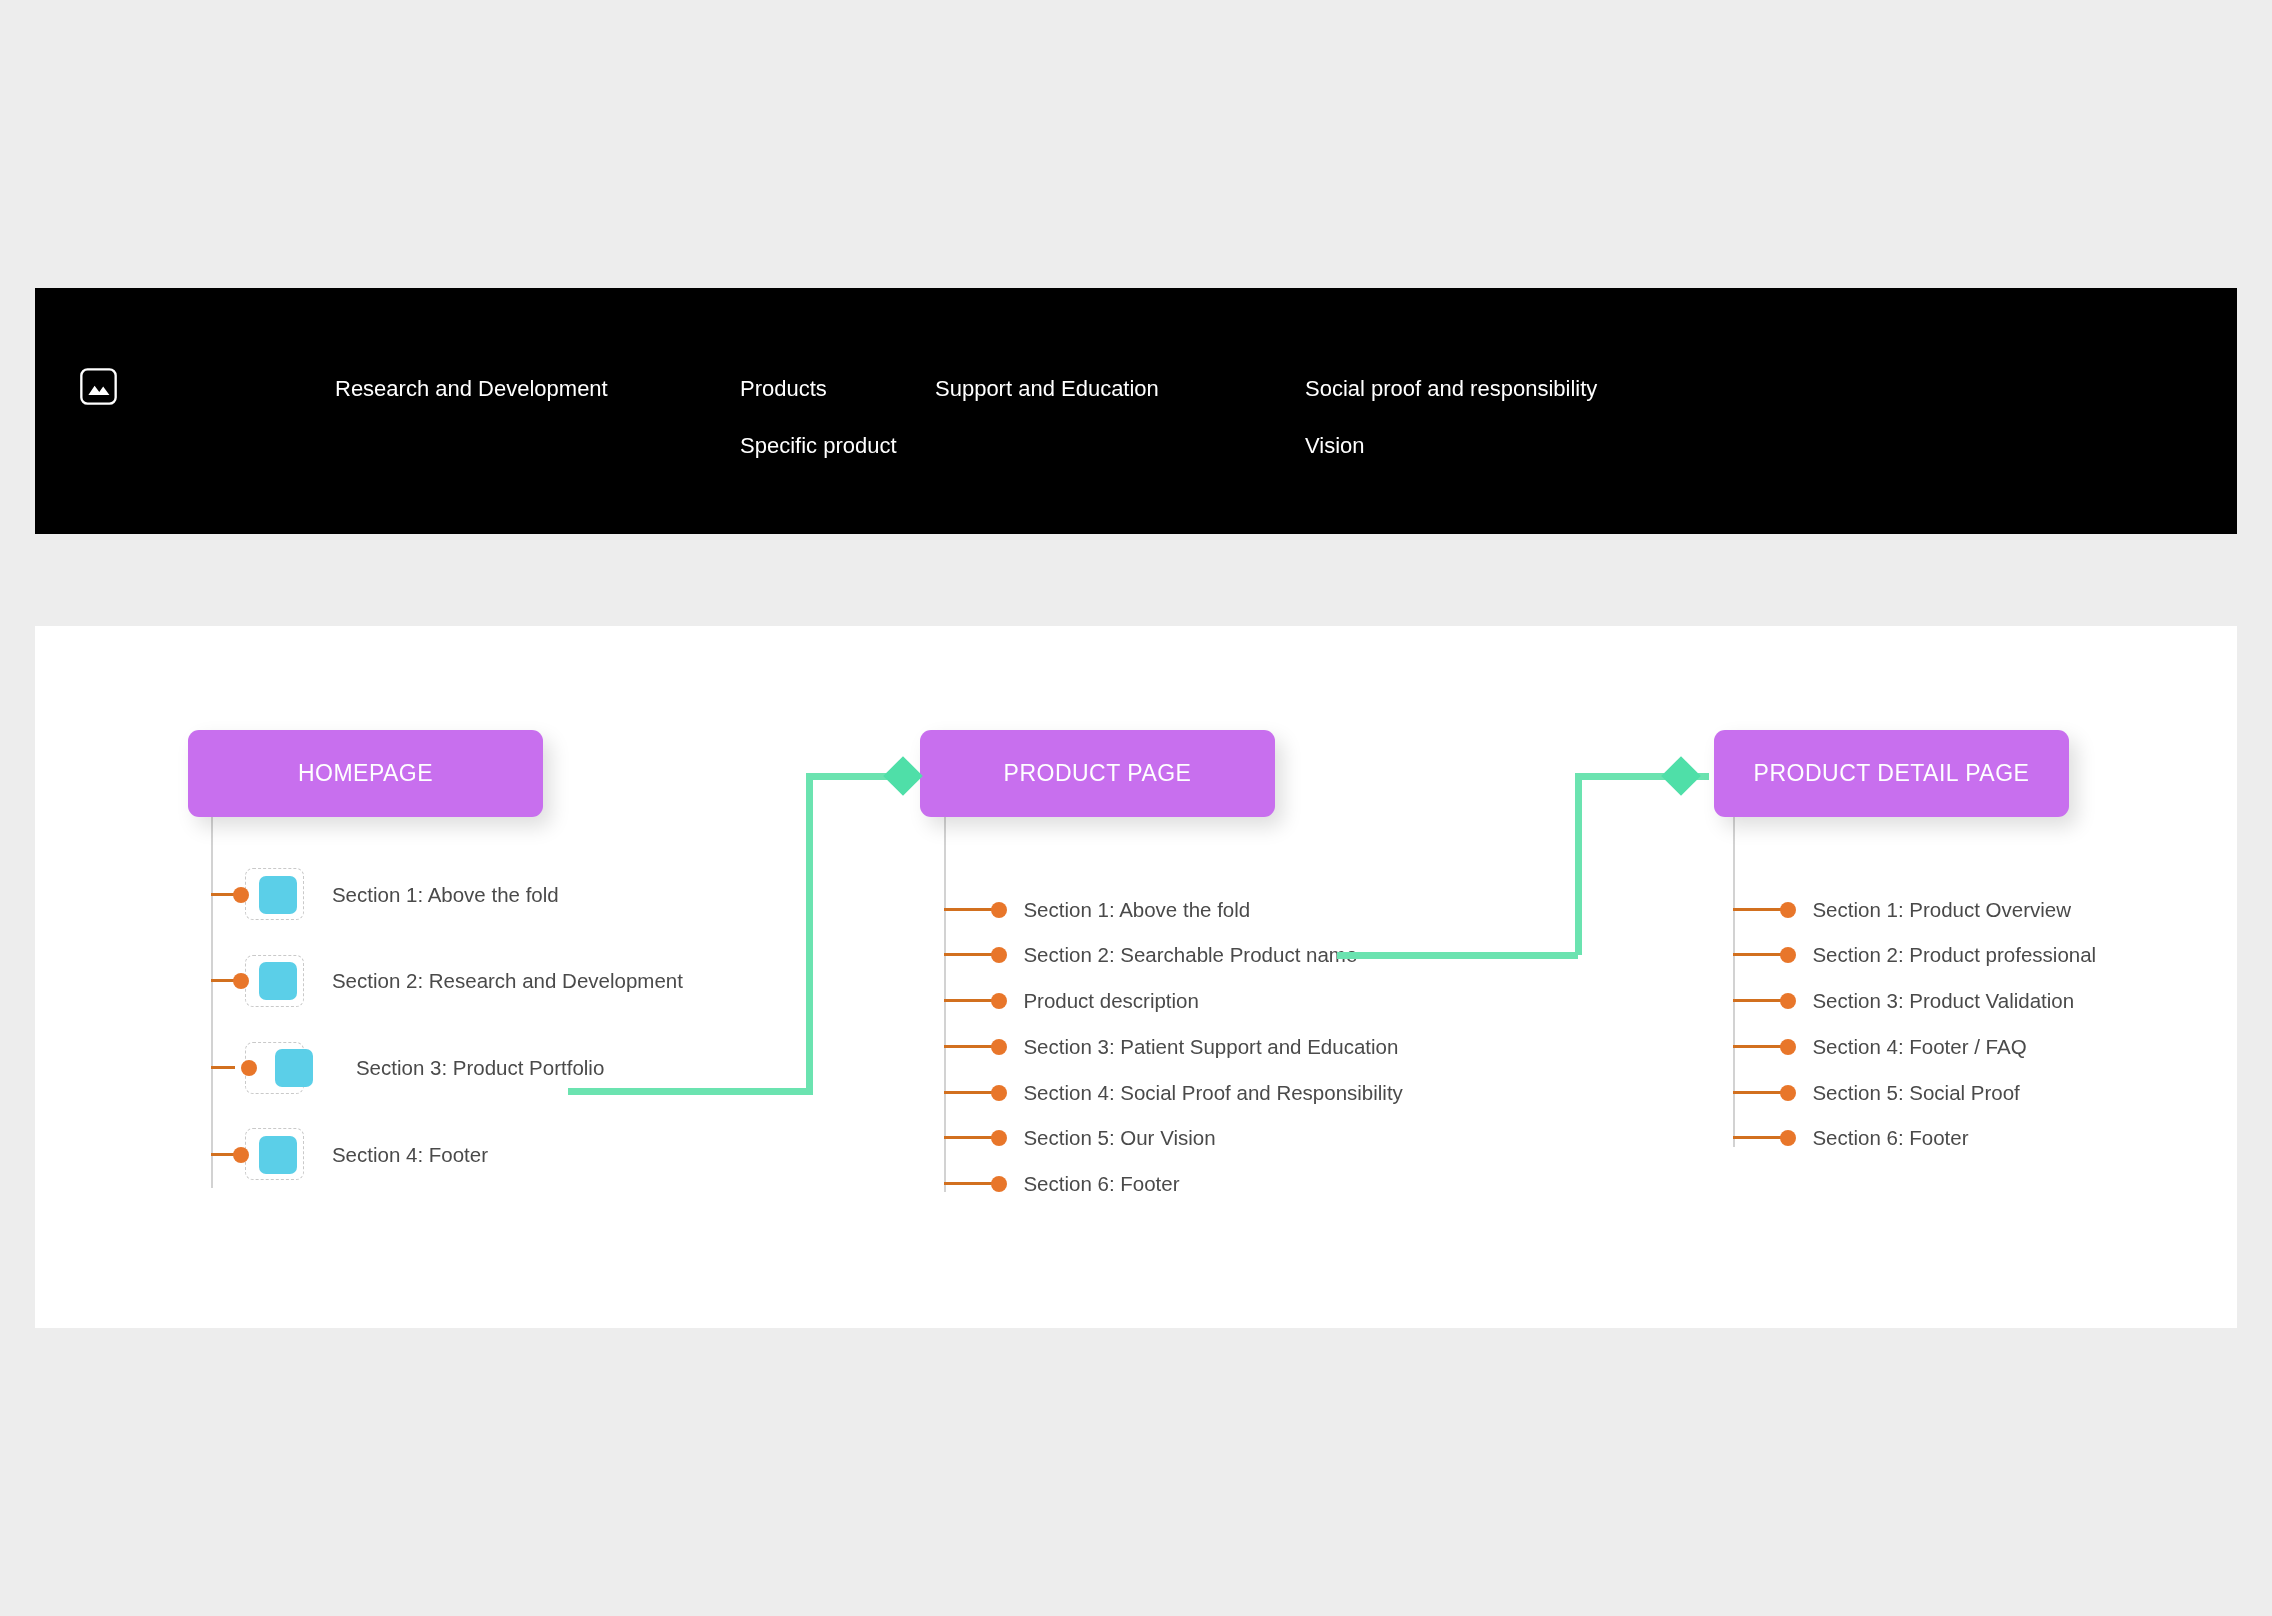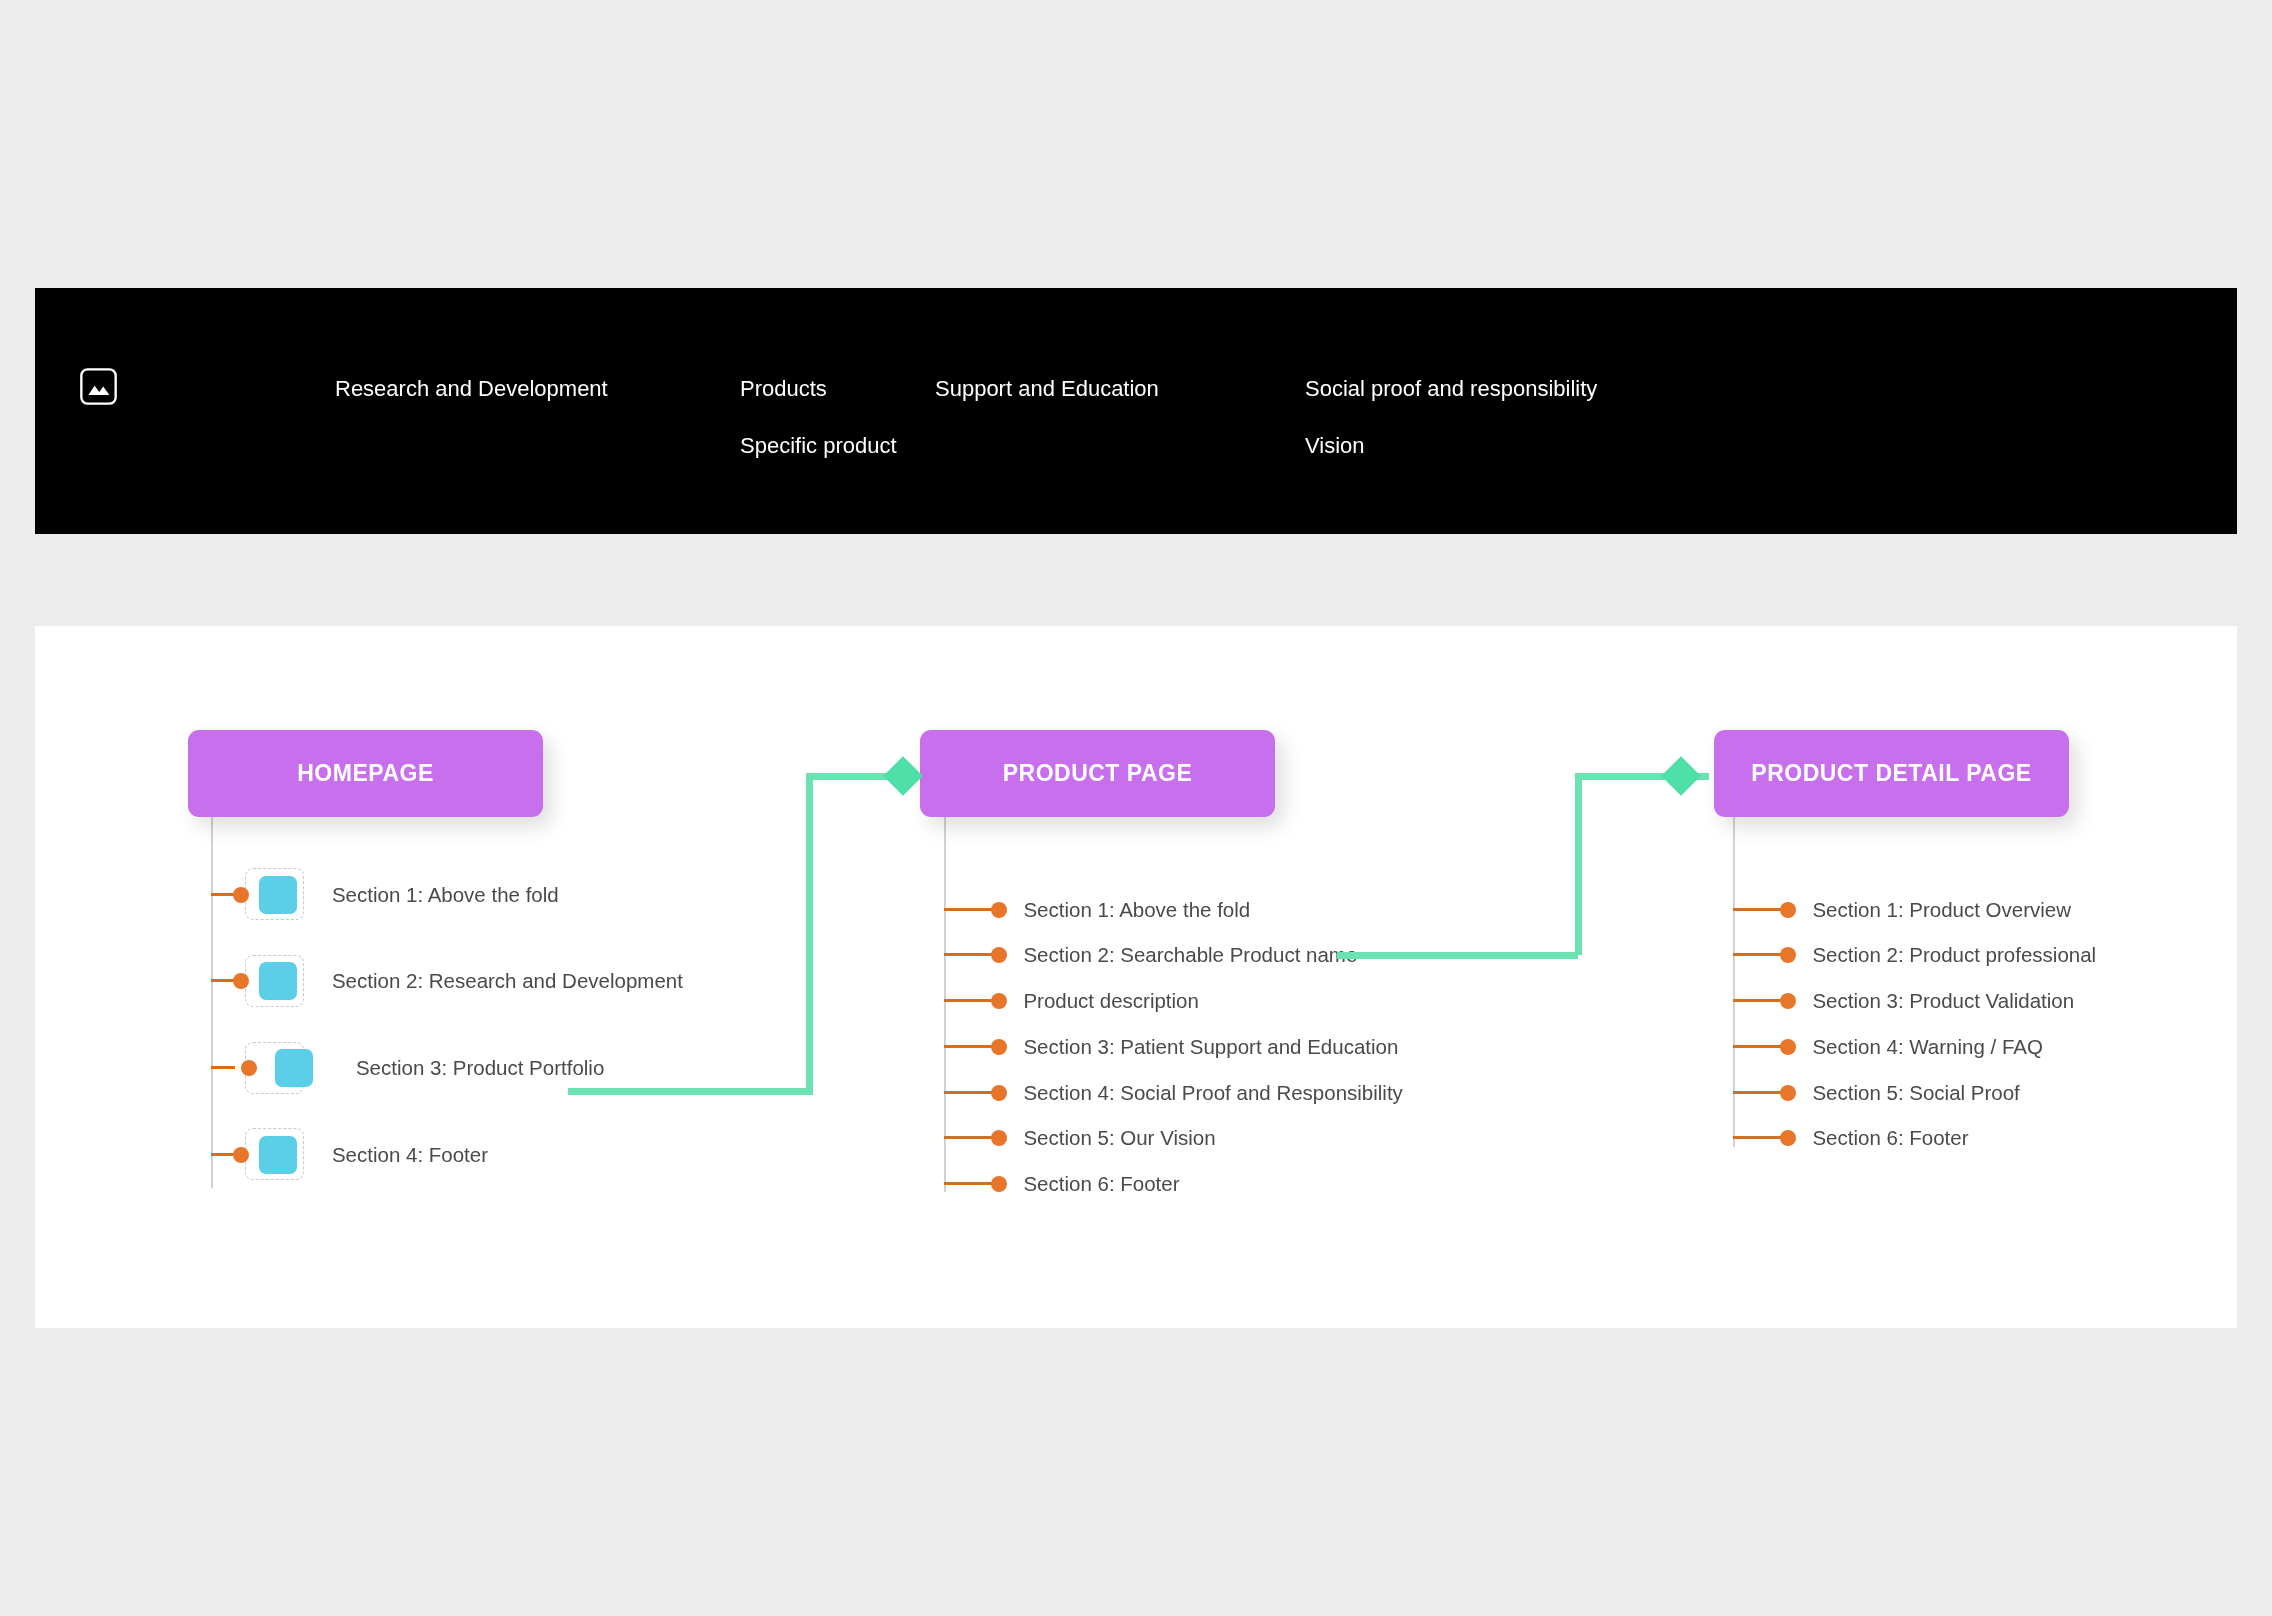--- a/index.html
+++ b/index.html
@@ -67,21 +67,21 @@
 
   .page-box {
     position: absolute;
     height: 87px;
     background: #C86FEE;
     border-radius: 11px;
     box-shadow: 8px 9.5px 20.5px rgba(0,0,0,0.13);
     display: flex; align-items: center; justify-content: center;
     color: #FFFFFF;
     font-size: 23px;
-    font-weight: bold;
+    font-weight: normal;
     letter-spacing: 0.5px;
     cursor: pointer;
     z-index: 5;
   }
 
   .spine {
     position: absolute;
     width: 2.4px;
     background: #D2D2D2;
     z-index: 1;
@@ -264,21 +264,21 @@
     <span class="sec-label">Section 2: Product professional</span>
   </div>
   <div class="sec-row" style="left:1733px; top:987px;">
     <span class="sec-line" style="width:49px;"></span>
     <span class="sec-dot"></span>
     <span class="sec-label">Section 3: Product Validation</span>
   </div>
   <div class="sec-row" style="left:1733px; top:1033px;">
     <span class="sec-line" style="width:49px;"></span>
     <span class="sec-dot"></span>
-    <span class="sec-label">Section 4: Warning / FAQ</span>
+    <span class="sec-label">Section 4: Footer / FAQ</span>
   </div>
   <div class="sec-row" style="left:1733px; top:1079px;">
     <span class="sec-line" style="width:49px;"></span>
     <span class="sec-dot"></span>
     <span class="sec-label">Section 5: Social Proof</span>
   </div>
   <div class="sec-row" style="left:1733px; top:1124px;">
     <span class="sec-line" style="width:49px;"></span>
     <span class="sec-dot"></span>
     <span class="sec-label">Section 6: Footer</span>

